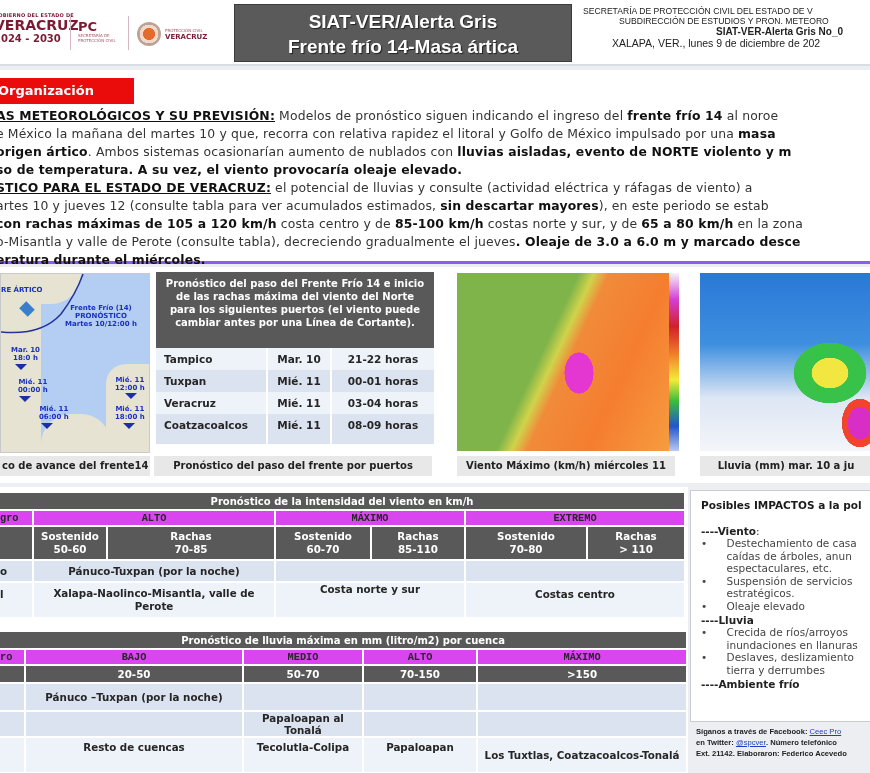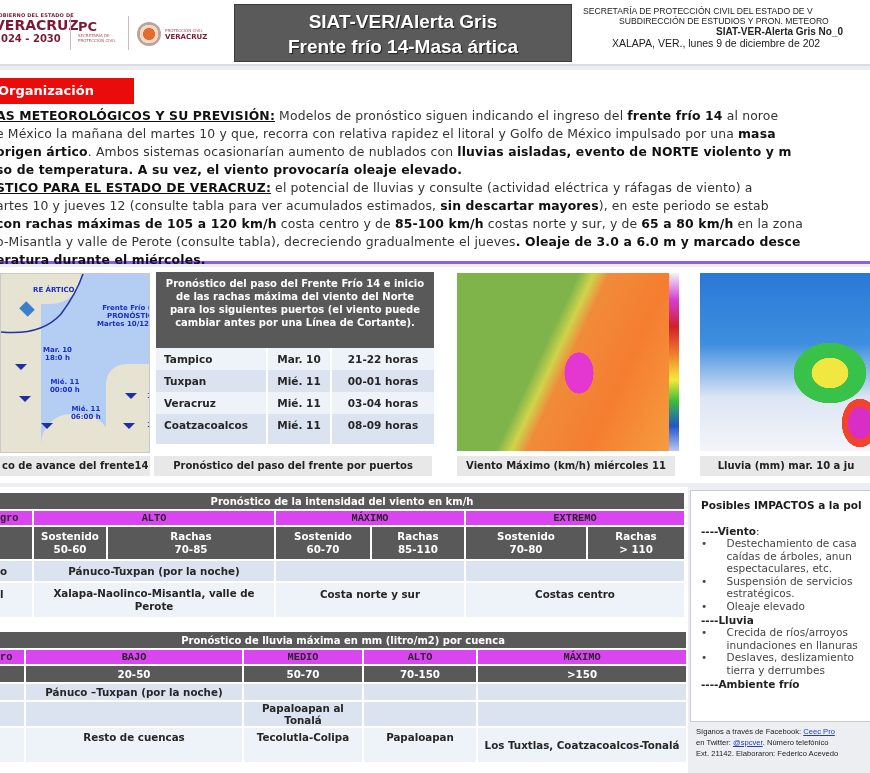--- a/index.html
+++ b/index.html
@@ -33,21 +33,21 @@
   .org-badge { position: absolute; left: 0; top: 8px; width: 134px; height: 26px; background: #ea0b0b; color: #fff; font-weight: bold; font-size: 13px; line-height: 26px; padding-left: 0px; }
   .org-badge span { margin-left: -2px; }
   .para { position: absolute; left: -4px; width: 890px; font-size: 12.4px; line-height: 18.2px; color: #333; white-space: nowrap; letter-spacing: 0.15px; }
   .para b { color: #111; }
   .para u { font-weight: bold; color: #111; }
 
   
   .mid { position: absolute; left: 0; top: 267px; width: 870px; height: 216px; background: #fff; }
   .map1 { position: absolute; left: 0; top: 6px; width: 150px; height: 180px; background: #b4cdf2; overflow: hidden; border: 1px solid #c9c9c9; }
   .map1 .land { position: absolute; background: #e6e3d2; }
-  .map1 .lbl { position: absolute; color: #1a2fc4; font-weight: bold; font-size: 7px; line-height: 8px; text-align: center; margin-left: 32px; }
+  .map1 .lbl { position: absolute; color: #1a2fc4; font-weight: bold; font-size: 7px; line-height: 8px; text-align: center; }
   .map1 .tri { position: absolute; width: 0; height: 0; border-left: 6px solid transparent; border-right: 6px solid transparent; border-top: 6px solid #1a2fa8; }
   .caption { position: absolute; background: #e8e8e8; font-weight: bold; font-size: 10px; color: #222; text-align: center; line-height: 20px; height: 20px; }
   .front-table { position: absolute; left: 156px; top: 5px; width: 278px; }
   .front-table .head { background: #595959; color: #fff; font-weight: bold; font-size: 10px; line-height: 13px; text-align: center; padding: 5px 6px 4px; height: 76px; }
   .front-table .row { display: flex; height: 22px; font-size: 10.5px; font-weight: bold; line-height: 22px; color: #262626; }
   .front-table .row:nth-child(even) { background: #dbe3f0; }
   .front-table .row:nth-child(odd) { background: #eef2f9; }
   .front-table .c1 { width: 112px; padding-left: 8px; border-right: 2px solid #fff; }
   .front-table .c2 { width: 64px; text-align: center; border-right: 2px solid #fff; }
   .front-table .c3 { width: 102px; text-align: center; }
@@ -79,21 +79,21 @@
   
   .impacts { position: absolute; left: 690px; top: 490px; width: 185px; height: 232px; background: #fff; border: 1px solid #c9cdd3; }
   .impacts .h { font-weight: bold; font-size: 10.5px; padding: 8px 0 0 10px; white-space: nowrap; }
   .impacts .sec { font-weight: bold; font-size: 10.5px; padding-left: 10px; color: #222; margin-top: 2px; }
   .impacts ul { list-style: none; padding-left: 10px; }
   .impacts li { font-size: 10.5px; line-height: 12.5px; color: #444; display: flex; white-space: nowrap; }
   .impacts li .bul { width: 26px; }
   .impacts li .t { white-space: normal; width: 150px; }
   .footer { position: absolute; left: 696px; top: 726px; width: 180px; font-family: "Liberation Sans", sans-serif; font-size: 7.6px; line-height: 11px; color: #222; white-space: nowrap; }
   .footer .lnk { color: #1d3fbf; text-decoration: underline; }
-  .footer b { font-weight: normal; }
+  .footer b { font-weight: bold; }
 </style>
 </head>
 <body>
 
 <div class="header">
   <div class="logo-gov">
     <div class="l1">GOBIERNO DEL ESTADO DE</div>
     <div class="l2">VERACRUZ</div>
     <div class="l3">2024 - 2030</div>
   </div>
@@ -265,21 +265,21 @@
     </tr>
     <tr style="height:22px">
       <td class="ra" style="text-align:left">o</td>
       <td class="ra" colspan="2">Pánuco-Tuxpan (por la noche)</td>
       <td class="ra" colspan="2"></td>
       <td class="ra" colspan="2"></td>
     </tr>
     <tr style="height:36px">
       <td class="rb" style="text-align:left;vertical-align:top;padding-top:5px">l</td>
       <td class="rb" colspan="2" style="line-height:13px">Xalapa-Naolinco-Misantla, valle de Perote</td>
-      <td class="rb" colspan="2" style="vertical-align:top;padding-top:5px">Costa norte y sur</td>
+      <td class="rb" colspan="2" style="vertical-align:top;">Costa norte y sur</td>
       <td class="rb" colspan="2" style="vertical-align:top;padding-top:5px">Costas centro</td>
     </tr>
   </tbody>
     </table>
 
   <table class="tbl" style="top:143px">
     <colgroup>
         <col style="width:26px">
         <col style="width:218px">
         <col style="width:120px">
@@ -297,21 +297,21 @@
       <td class="lvl">ALTO</td>
       <td class="lvl">MÁXIMO</td>
     </tr>
     <tr>
       <td class="sub1"></td>
       <td class="sub1">20-50</td>
       <td class="sub1">50-70</td>
       <td class="sub1">70-150</td>
       <td class="sub1">&gt;150</td>
     </tr>
-    <tr style="height:18px">
+    <tr style="height:28px">
       <td class="ra"></td>
       <td class="ra">Pánuco –Tuxpan (por la noche)</td>
       <td class="ra"></td>
       <td class="ra"></td>
       <td class="ra"></td>
     </tr>
     <tr style="height:22px">
       <td class="ra"></td>
       <td class="ra"></td>
       <td class="ra">Papaloapan al Tonalá</td>

